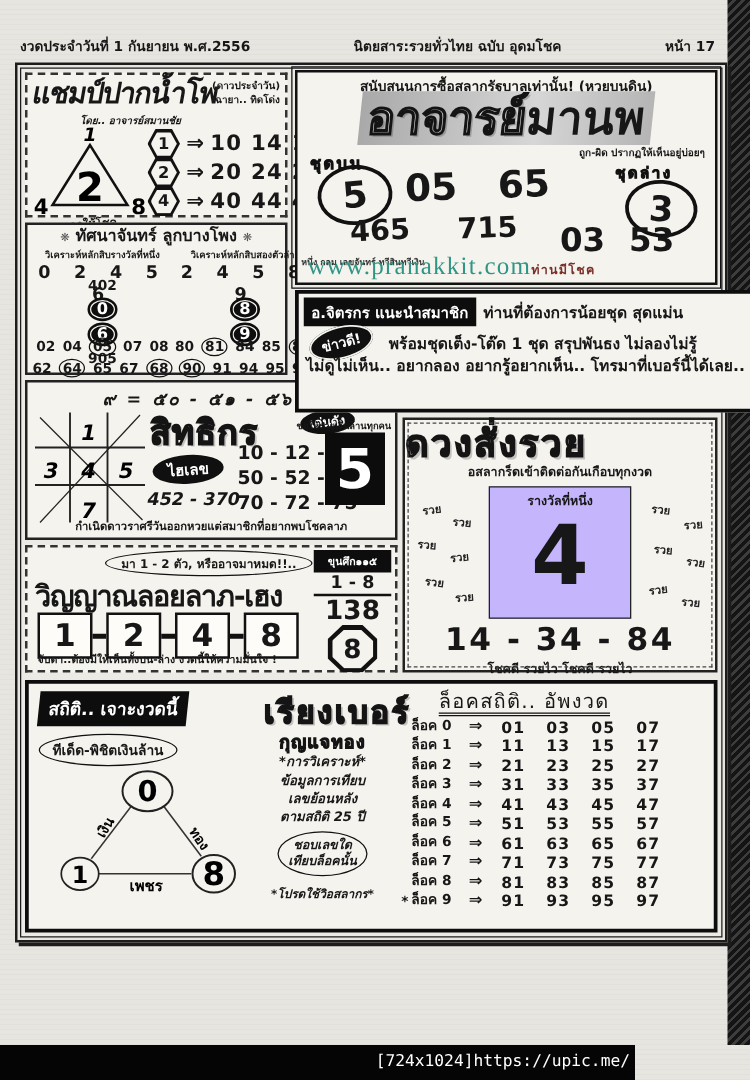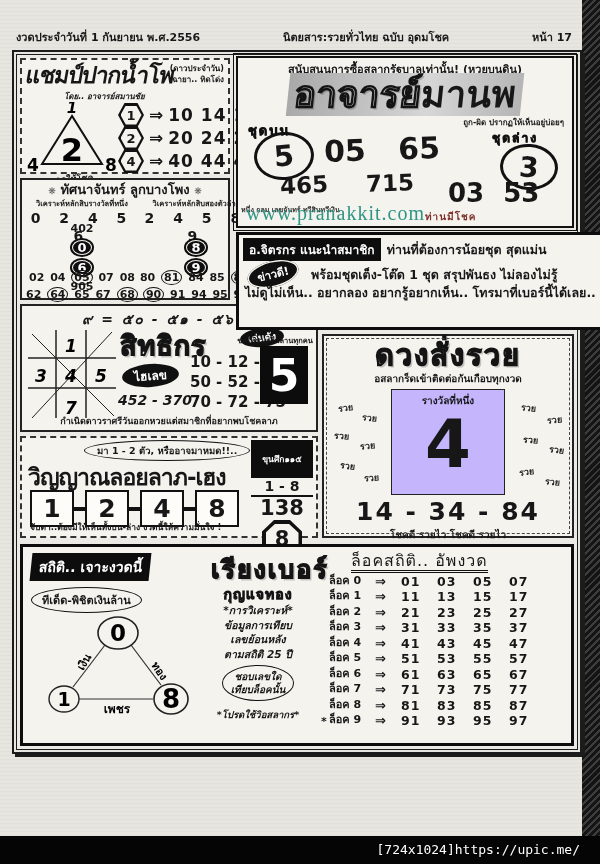--- a/index.html
+++ b/index.html
@@ -4,23 +4,23 @@
 <style>
   html,body{margin:0;padding:0;}
   body{
     width:600px;height:864px;position:relative;overflow:hidden;
     background:#e7e5e0;
     background-image:repeating-linear-gradient(0deg,rgba(0,0,0,.025) 0 1px,transparent 1px 4px);
     font-family:"DejaVu Sans","Liberation Sans",sans-serif;color:#171717;
   }
   .right-strip{position:absolute;right:0;top:0;width:18px;height:836px;
     background:repeating-linear-gradient(135deg,#141414 0 3px,#3d3d3d 3px 5px);}
-  .footer-bar{position:absolute;left:0;bottom:0;width:600px;height:28px;background:#050505;
+  .footer-bar{position:absolute;left:0;bottom:0;width:508px;height:28px;background:#050505;
     color:#fff;font-family:"DejaVu Sans Mono","Liberation Mono",monospace;font-size:13px;
-    line-height:28px;text-align:right;padding-right:20px;box-sizing:border-box;}
+    line-height:28px;text-align:right;padding-right:4px;box-sizing:border-box;}
   .pg-header{position:absolute;top:28px;left:16px;width:556px;display:flex;
     justify-content:space-between;font-size:11px;font-weight:bold;}
   .frame{position:absolute;left:12px;top:50px;width:566px;height:700px;
     border:2px solid #1c1c1c;box-shadow:3px 3px 0 #1c1c1c, inset 0 0 0 2px #e7e5e0, inset 0 0 0 3px #1c1c1c;
     background:#eceae5;}
   .box{position:absolute;background:#f5f3ee;border:2px solid #222;box-sizing:border-box;}
 
   
   .otx{color:#f5f3ee;-webkit-text-stroke:1.3px #141414;text-shadow:2px 2px 0 rgba(0,0,0,.2);}
   .otx-sm{color:#f5f3ee;-webkit-text-stroke:.9px #141414;}
@@ -85,21 +85,21 @@
   .win{left:6px;top:384px;width:298px;height:102px;border:2px dashed #333;}
   .win-badge{position:absolute;left:62px;top:2px;font-size:9.5px;font-weight:900;border:1.5px solid #111;
     border-radius:50%;padding:2px 12px;background:#f5f3ee;}
   .win-title{position:absolute;left:6px;top:21px;font-size:23px;font-weight:900;letter-spacing:-1px;}
   .win-digits{position:absolute;left:8px;top:52px;display:flex;align-items:center;}
   .wsq{width:40px;height:33px;border:2px solid #111;display:flex;align-items:center;justify-content:center;
     font-size:25px;font-weight:900;background:#fdfcf9;}
   .wdash{width:11px;height:4px;background:#111;}
   .win-cap{position:absolute;left:8px;bottom:2px;font-size:8.5px;font-weight:bold;}
   .win-side{position:absolute;right:3px;top:2px;width:62px;text-align:center;}
-  .win-side-label{background:#0d0d0d;color:#fff;font-size:8.5px;font-weight:bold;padding:12px 1px;display:block;}
+  .win-side-label{background:#0d0d0d;color:#fff;font-size:8.5px;font-weight:bold;padding:2px 1px;display:block;}
   .win-side-pair{font-size:14px;font-weight:900;border-bottom:2px solid #111;display:block;line-height:17px;}
   .win-side-triple{font-size:21px;font-weight:900;line-height:23px;display:block;}
 
   
   .manop{left:222px;top:4px;width:338px;height:172px;border:2px solid #111;outline:1px solid #111;outline-offset:2px;}
   .man-banner{position:absolute;top:2px;left:0;width:100%;text-align:center;font-size:11px;font-weight:900;}
   .man-title{position:absolute;top:17px;left:0;width:100%;text-align:center;font-size:37px;font-weight:900;
     line-height:40px;transform:skewX(-6deg);}
   .man-title .bar{background:linear-gradient(90deg,#a9a9a9,#d6d6d6 60%,#b5b5b5);padding:0 6px;}
   .man-settop{position:absolute;left:10px;top:62px;font-size:13px;font-weight:900;letter-spacing:2px;color:#444;
@@ -130,21 +130,21 @@
   .jit-l1{position:absolute;left:72px;top:30px;font-size:12.5px;font-weight:900;}
   .jit-l2{position:absolute;left:6px;top:48px;font-size:12.5px;font-weight:900;}
   .jit-phone{position:absolute;left:0;bottom:2px;width:100%;text-align:center;white-space:nowrap;}
   .jit-tel-label{font-size:14px;font-weight:bold;}
   .jit-tel{font-size:28px;font-weight:900;letter-spacing:1px;}
   .jit-tel-note{font-size:8px;font-weight:bold;}
 
   
   .duang{left:308px;top:282px;width:252px;height:204px;}
   .duang-dotted{position:absolute;inset:2px;border:1.5px dashed #444;pointer-events:none;}
-  .du-title{text-align:center;font-size:29px;font-weight:900;letter-spacing:2px;line-height:34px;margin-top:2px;}
+  .du-title{text-align:left;font-size:29px;font-weight:900;letter-spacing:2px;line-height:34px;margin-top:2px;}
   .du-sub{text-align:center;font-size:10px;font-weight:900;line-height:13px;}
   .du-mid{position:relative;height:112px;}
   .du-sq{position:absolute;left:50%;top:4px;transform:translateX(-50%);width:112px;height:104px;
     border:1.5px solid #222;background:#c4b5fd;text-align:center;}
   .du-prize{font-size:10px;font-weight:900;margin-top:3px;}
   .du-big{font-size:66px;font-weight:900;line-height:74px;}
   .du-w{position:absolute;font-size:9px;font-weight:900;color:#222;}
   .du-pair{text-align:center;font-size:25px;font-weight:900;letter-spacing:2px;line-height:30px;}
   .du-bot{text-align:center;font-size:10px;font-weight:bold;}
 

